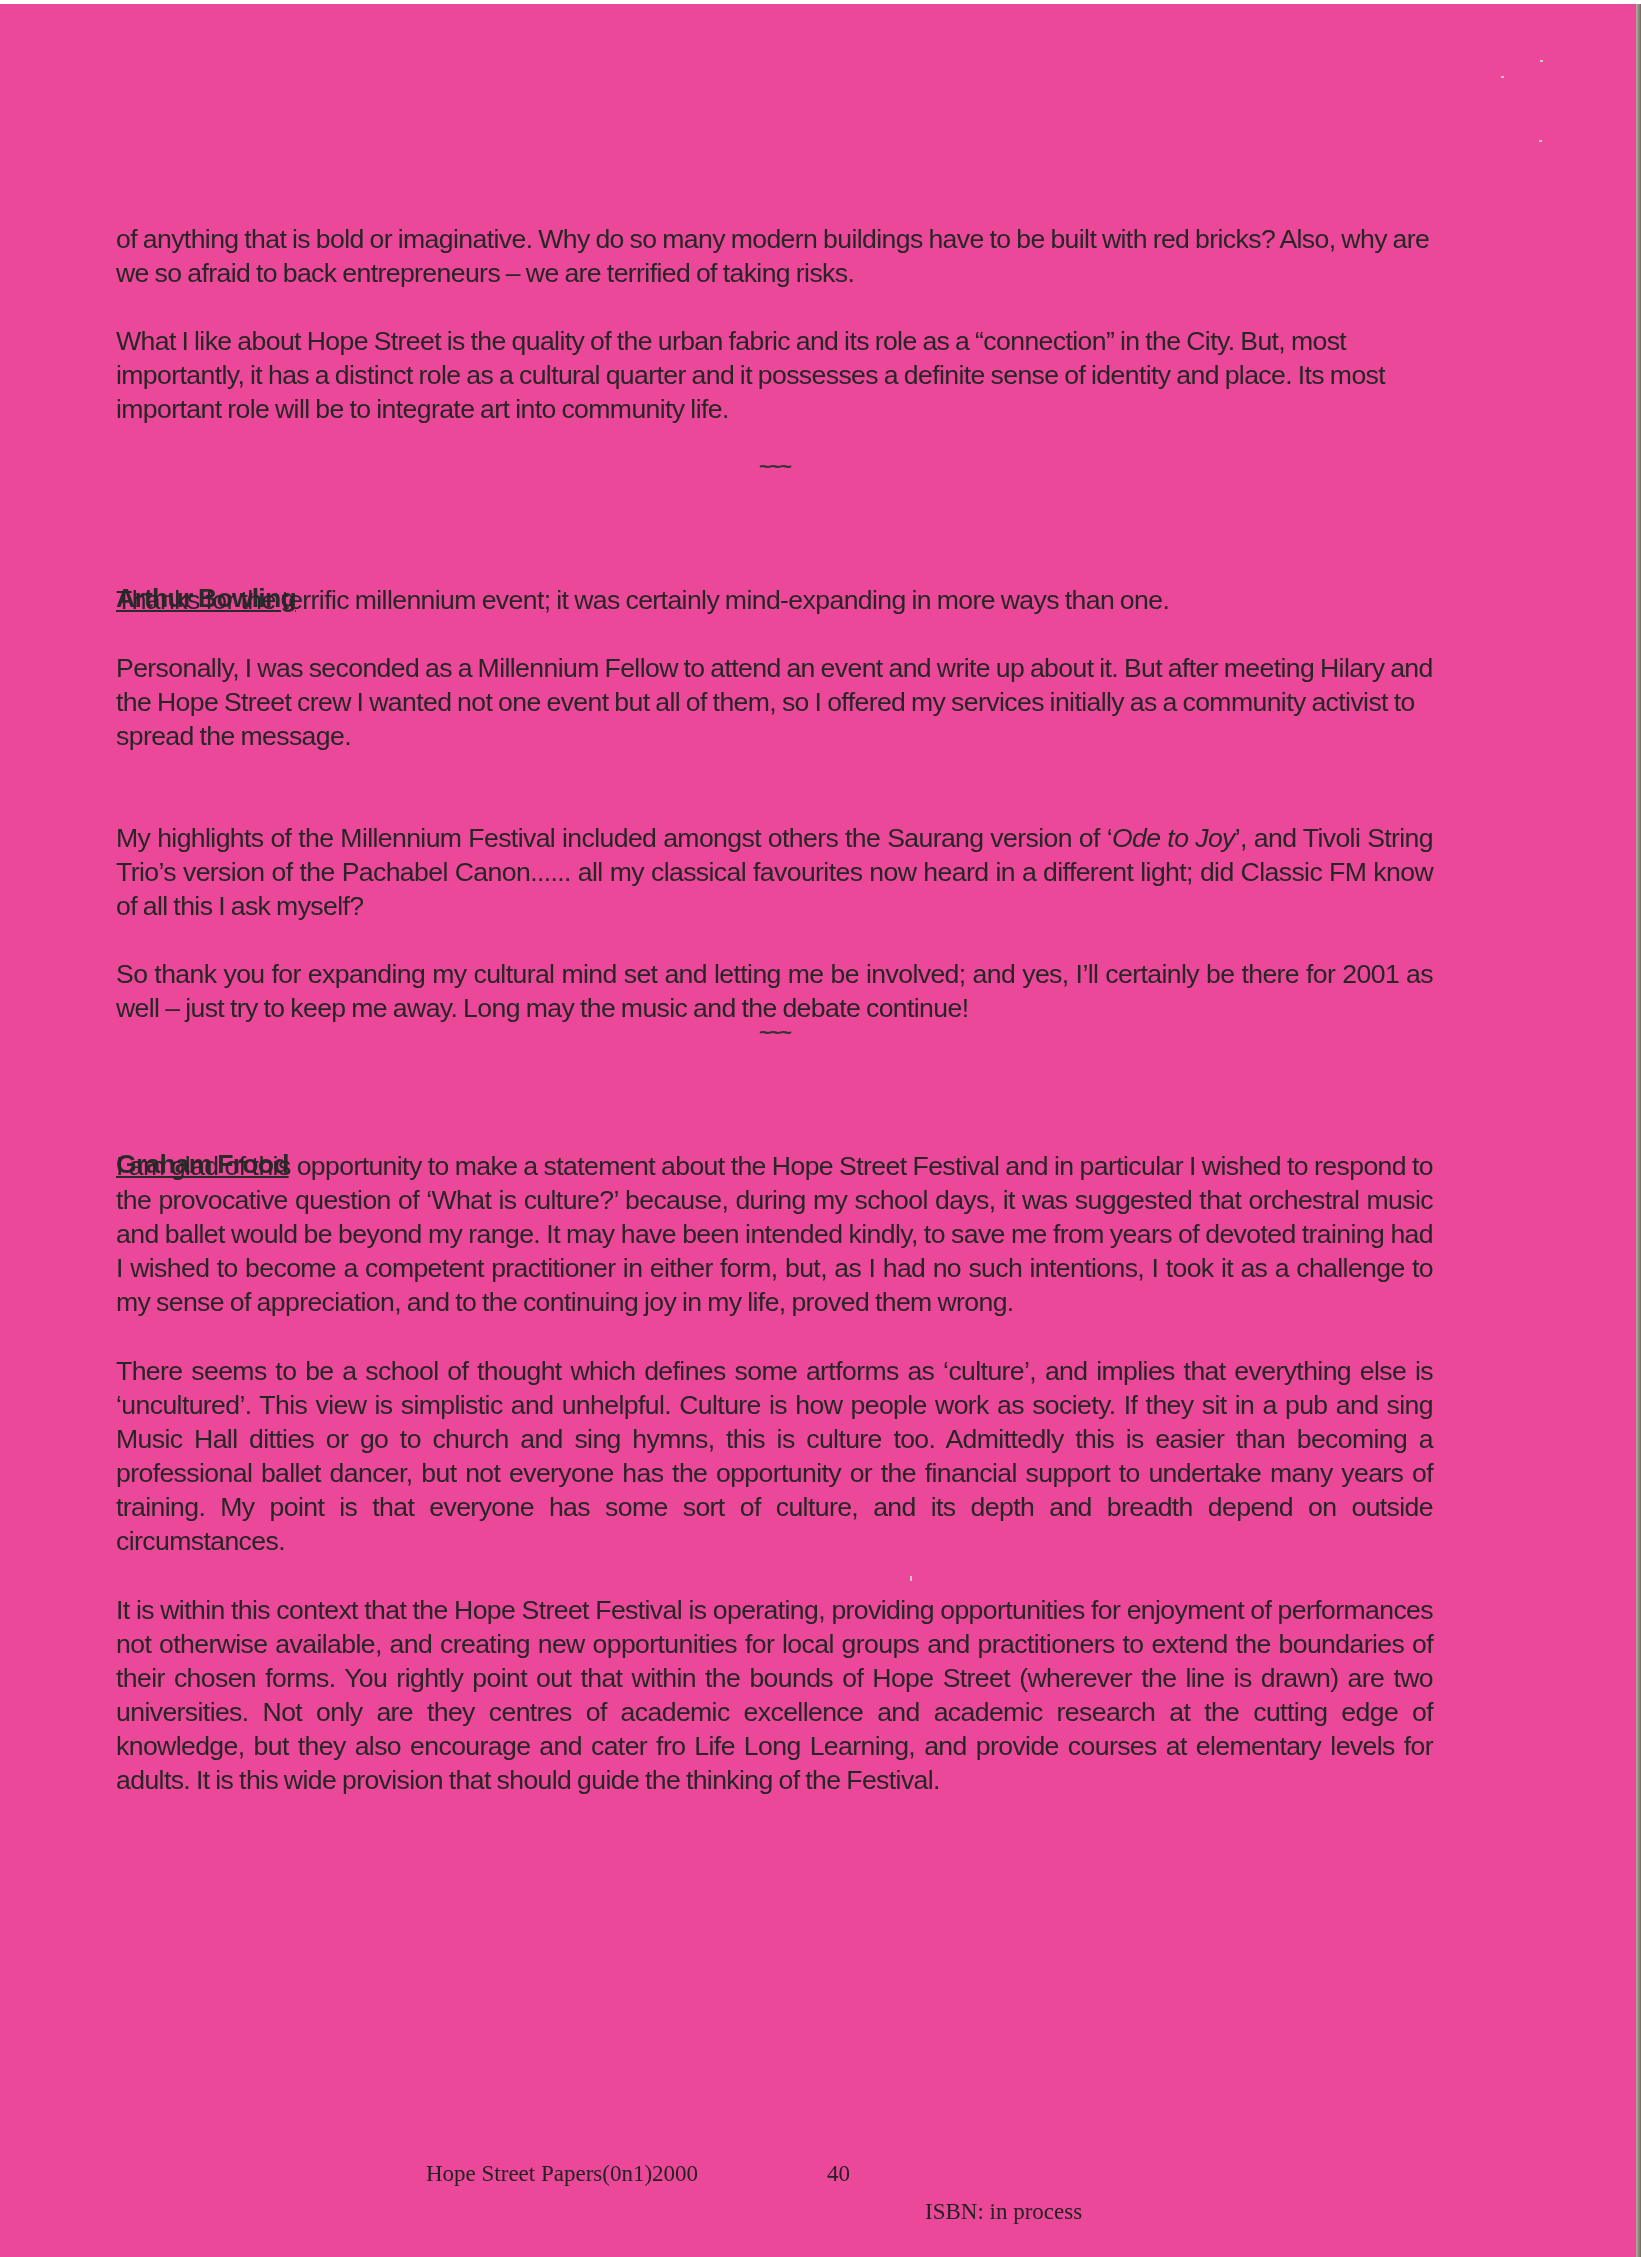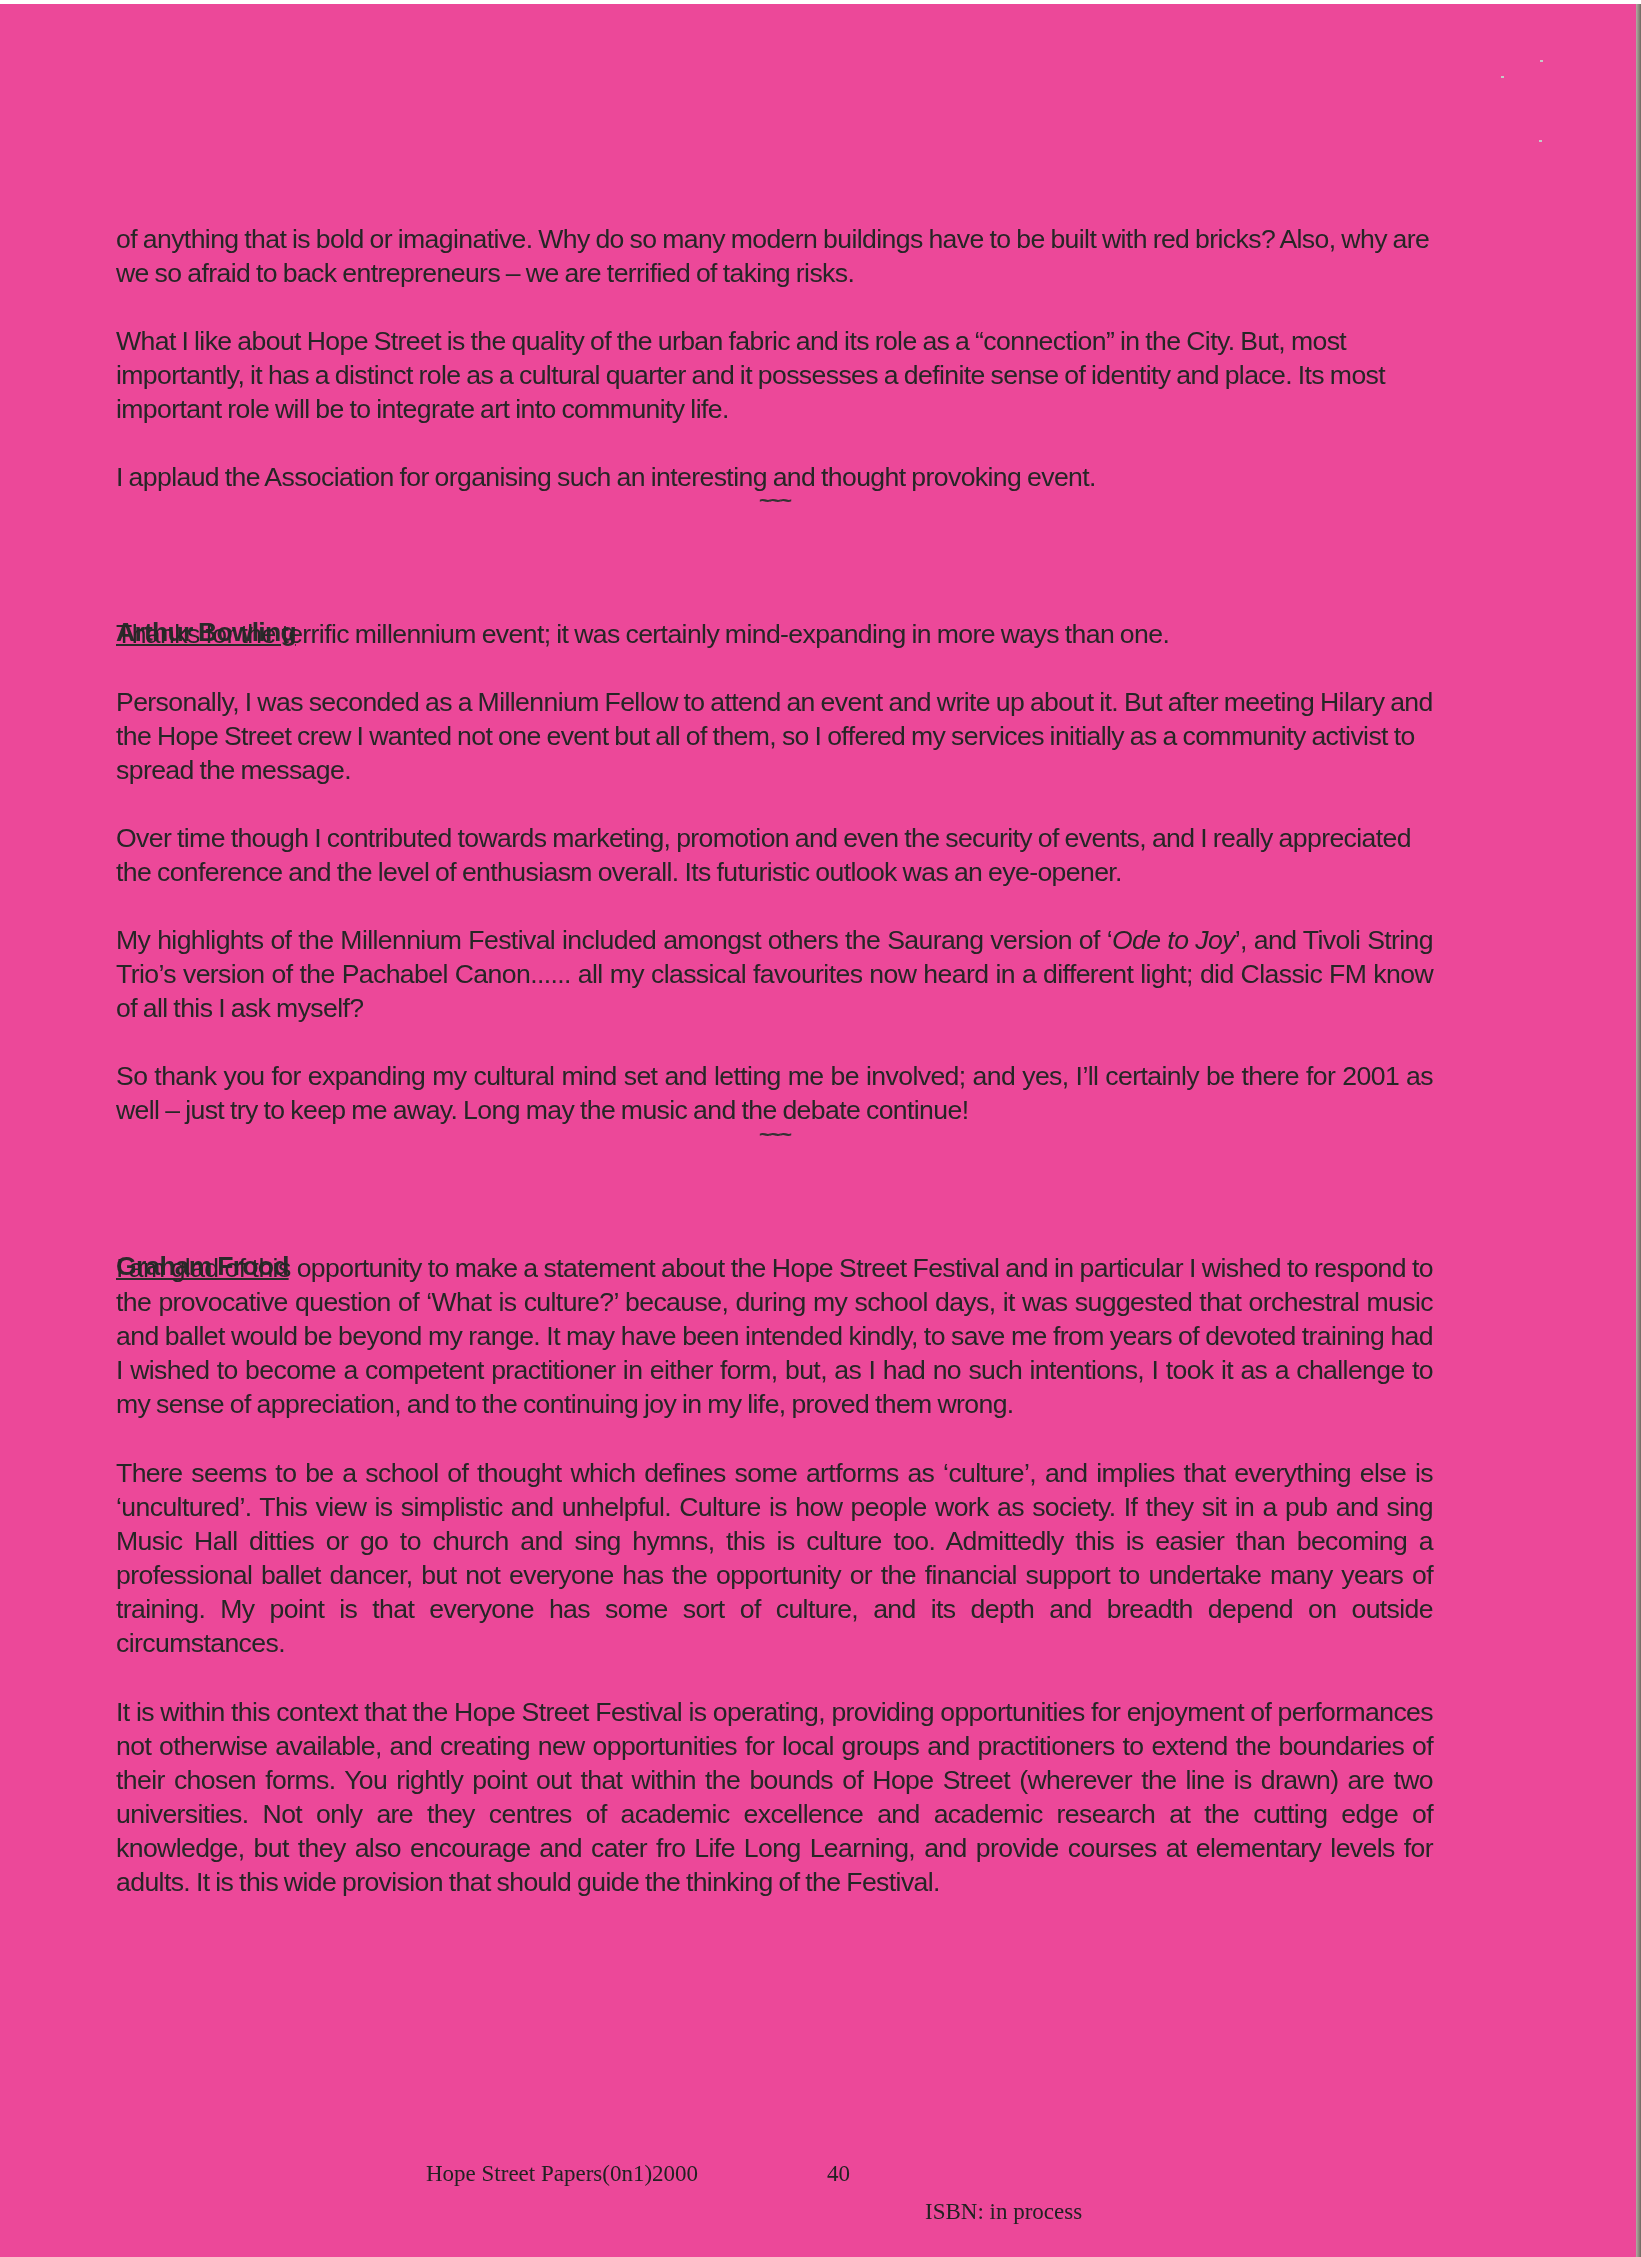--- a/index.html
+++ b/index.html
@@ -102,35 +102,33 @@
   <div class="speck" style="left:1539px;top:136px;"></div>
   <div class="speck" style="left:910px;top:1572px;width:1.9px;height:4.8px;"></div>
 
   <div class="content">
 
     <section>
       <p>of anything that is bold or imaginative.  Why do so many modern buildings have to be built with red bricks? Also, why are we so afraid to back entrepreneurs – we are terrified of taking risks.</p>
       <div class="gap"></div>
       <p>What I like about Hope Street is the quality of the urban fabric and its role as a “connection” in the City.  But, most importantly, it has a distinct role as a cultural quarter and it possesses a definite sense of identity and place.  Its most important role will be to integrate art into community life.</p>
       <div class="gap"></div>
-      <p>I applaud the Association for organising such an interesting and thought provoking event.</p>
       <div class="sep">~~~</div>
     </section>
 
     <div class="sep-gap"></div>
 
     <section>
       <div class="author-line">
         <span class="author">Arthur Bowling</span>
       </div>
       <p>Thanks for the terrific millennium event;  it was certainly mind-expanding in more ways than one.</p>
       <div class="gap"></div>
       <p>Personally, I was seconded as a Millennium Fellow to attend an event and write up about it.  But after meeting Hilary and the Hope Street crew I wanted not one event but all of them, so I offered my services initially as a community activist to spread the message.</p>
       <div class="gap"></div>
-      <p>Over time though I contributed towards marketing, promotion and even the security of events, and I really appreciated the conference and the level of enthusiasm overall.   Its futuristic outlook was an eye-opener.</p>
       <div class="gap"></div>
       <p class="p-justify"><span>My highlights of the Millennium Festival included amongst others the Saurang version of ‘</span><em>Ode to Joy</em><span>’,  and Tivoli String Trio’s version of the Pachabel Canon......   all my classical favourites now heard in a different light;  did Classic FM know of all this I ask myself?</span></p>
       <div class="gap"></div>
       <p class="p-justify">So thank you for expanding my cultural mind set and letting me be involved;  and yes, I’ll certainly be there for 2001 as well – just try to keep me away.   Long may the music and the debate continue!</p>
       <div class="sep">~~~</div>
     </section>
 
     <div class="sep-gap"></div>
 
     <section>

